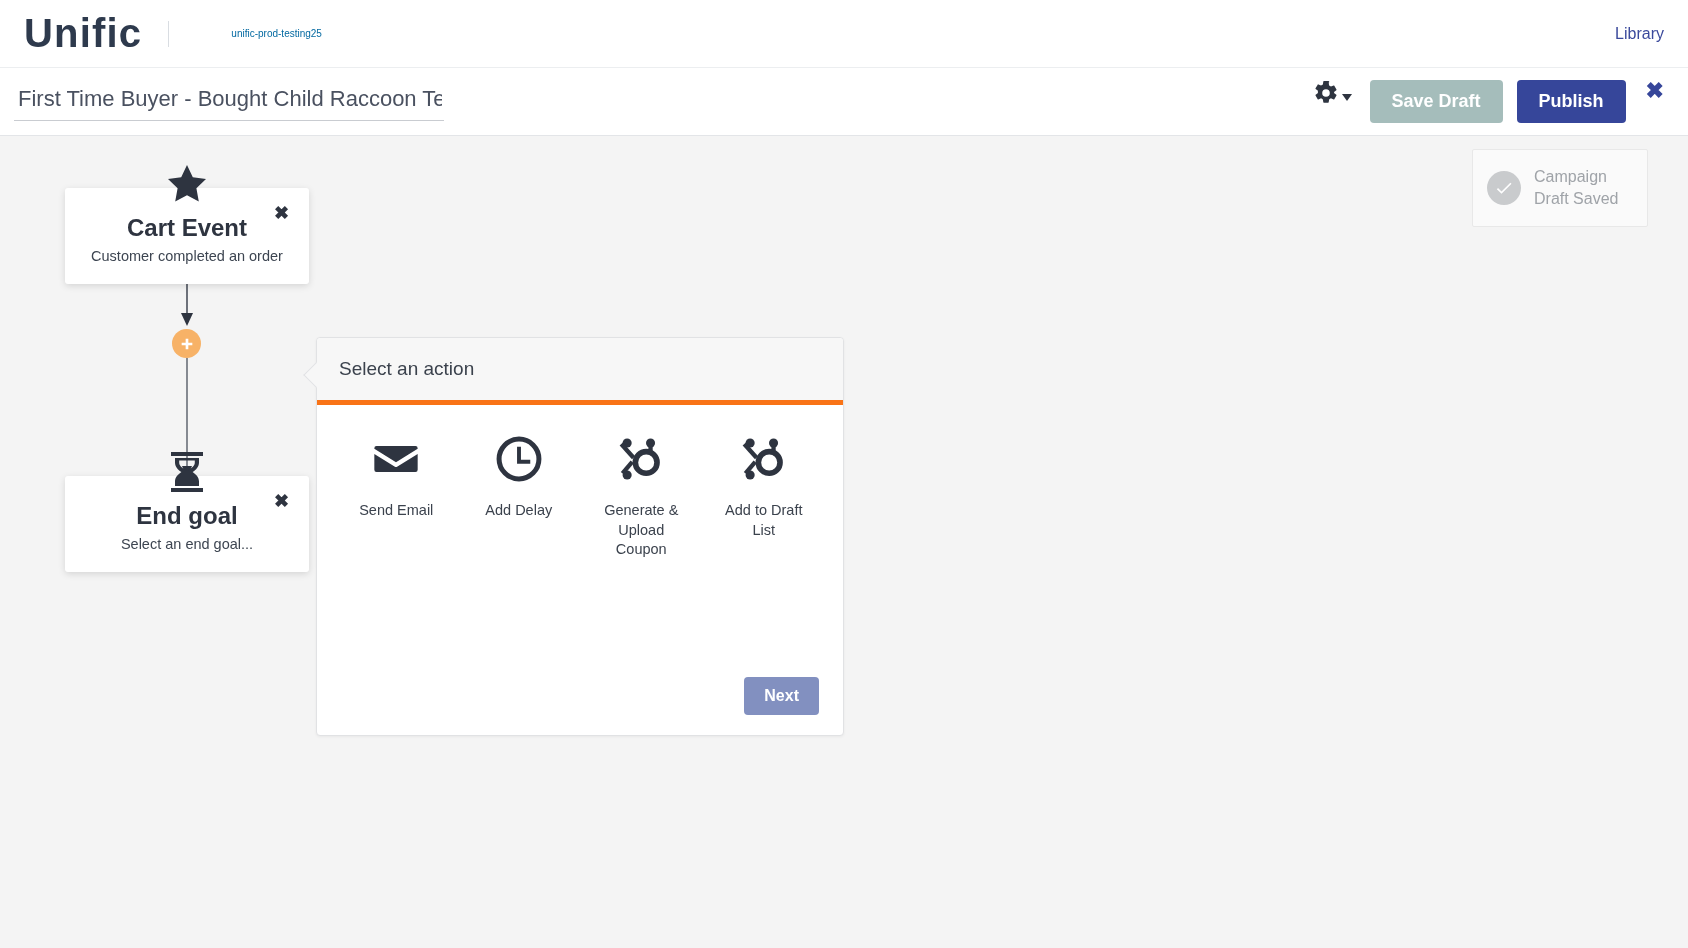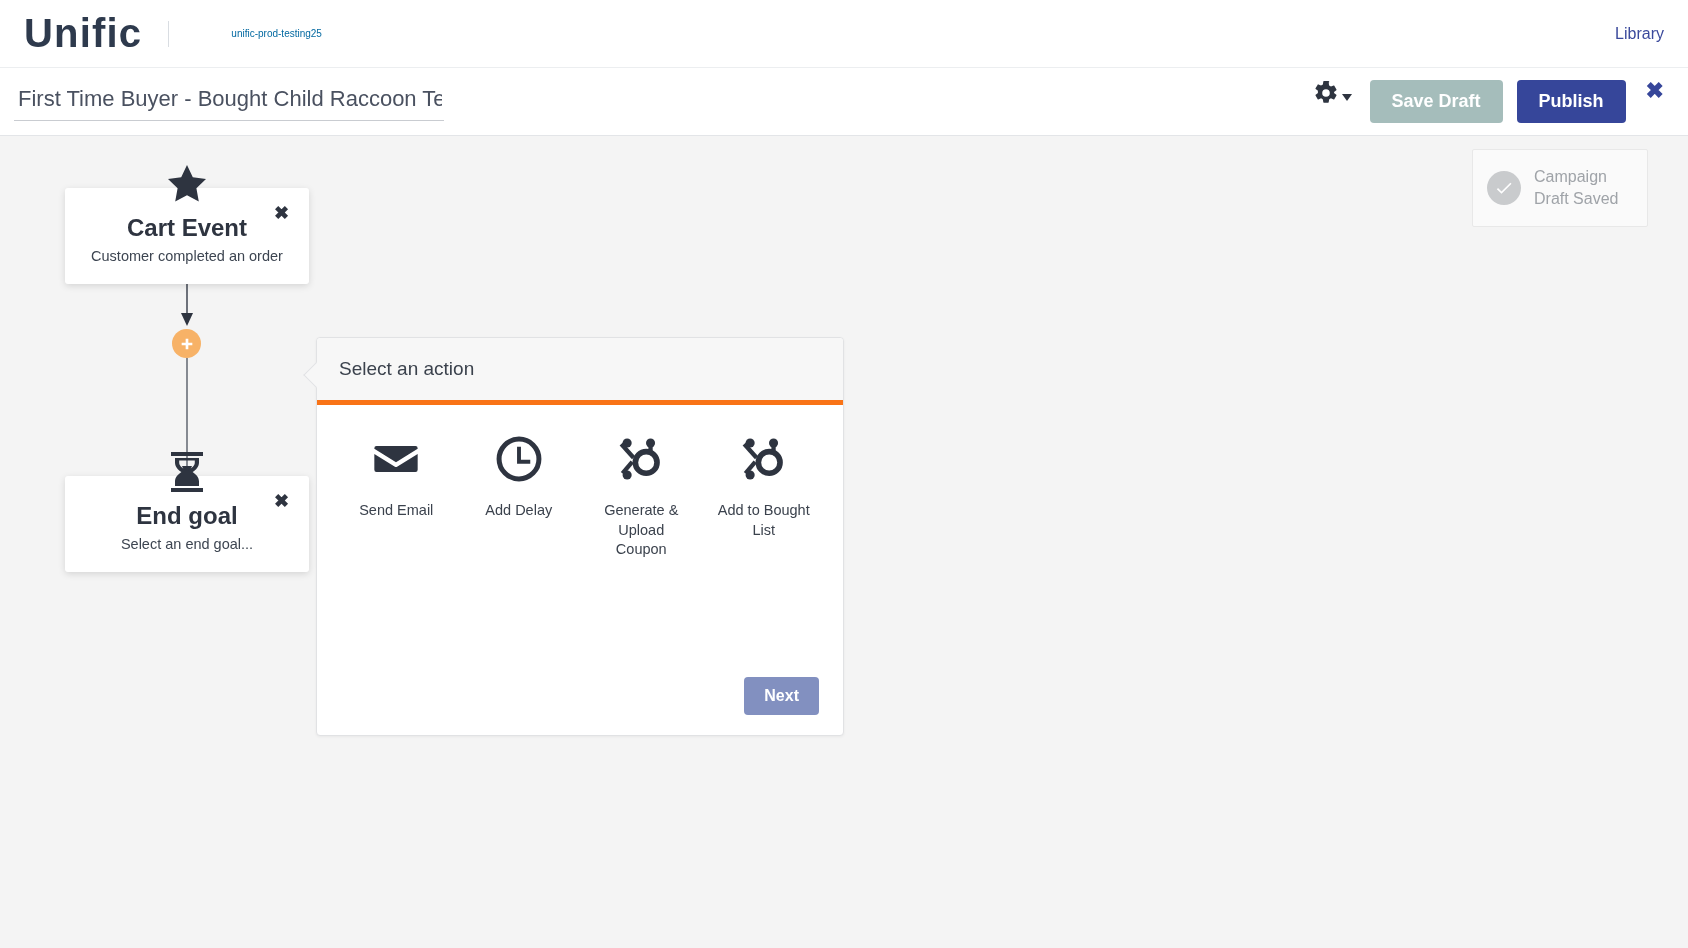--- a/index.html
+++ b/index.html
@@ -393,21 +393,21 @@
             <svg width="52" height="52" viewBox="0 0 24 24">
               <circle cx="16.4" cy="4.6" r="2.1" fill="#2e3440"></circle>
               <circle cx="5.6" cy="4.6" r="2.1" fill="#2e3440"></circle>
               <circle cx="5.6" cy="19.4" r="2.1" fill="#2e3440"></circle>
               <rect x="15.4" y="5" width="2" height="4.6" fill="#2e3440"></rect>
               <rect x="4.7" y="4" width="2" height="8.5" fill="#2e3440" transform="rotate(-42 5.7 8.2)"></rect>
               <rect x="4.7" y="12.5" width="2" height="7" fill="#2e3440" transform="rotate(40 5.7 16)"></rect>
               <circle cx="14.4" cy="13.6" r="5" fill="none" stroke="#2e3440" stroke-width="2.6"></circle>
             </svg>
           </span>
-          <span class="action-label">Add to Bought List</span>
+          <span class="action-label">Add to Draft List</span>
         </div>
 
       </div>
 
 
       <button class="next-btn">Next</button>
     </div>
   </div>
 
 </div>

